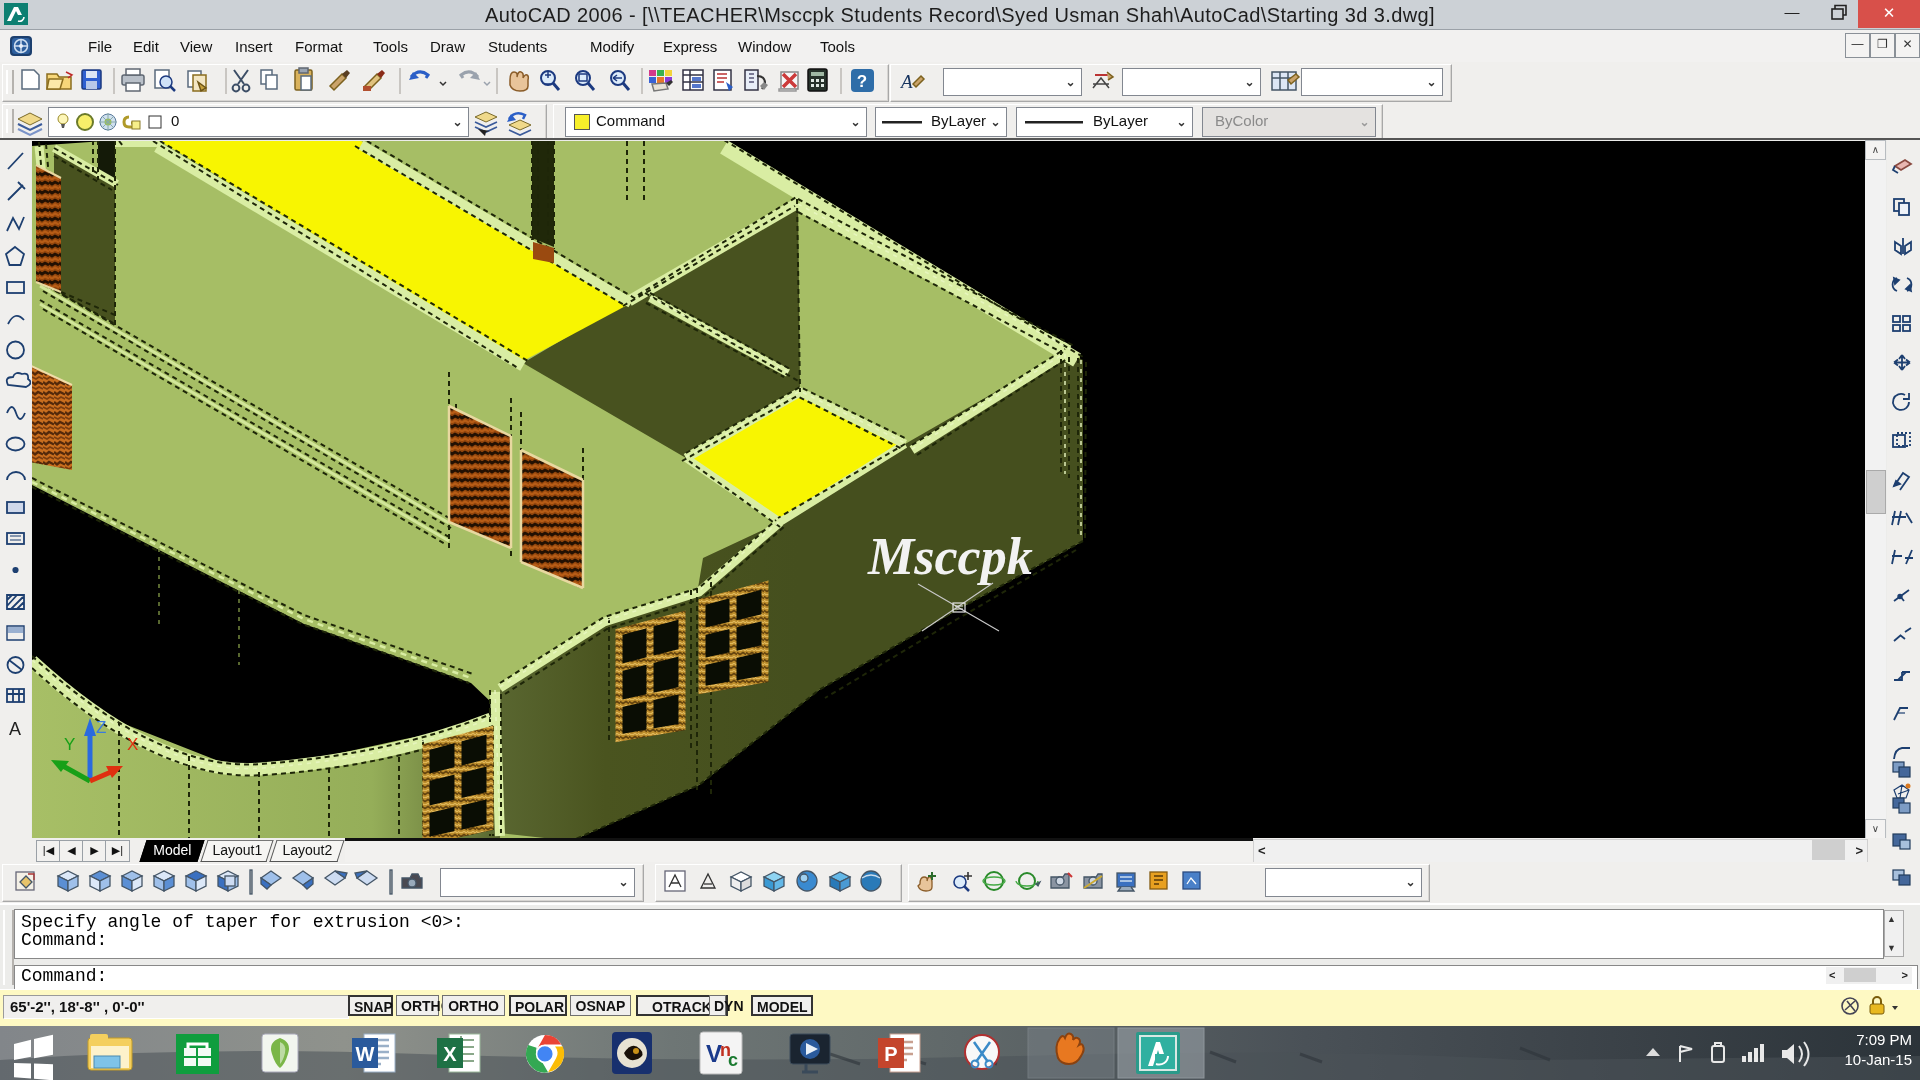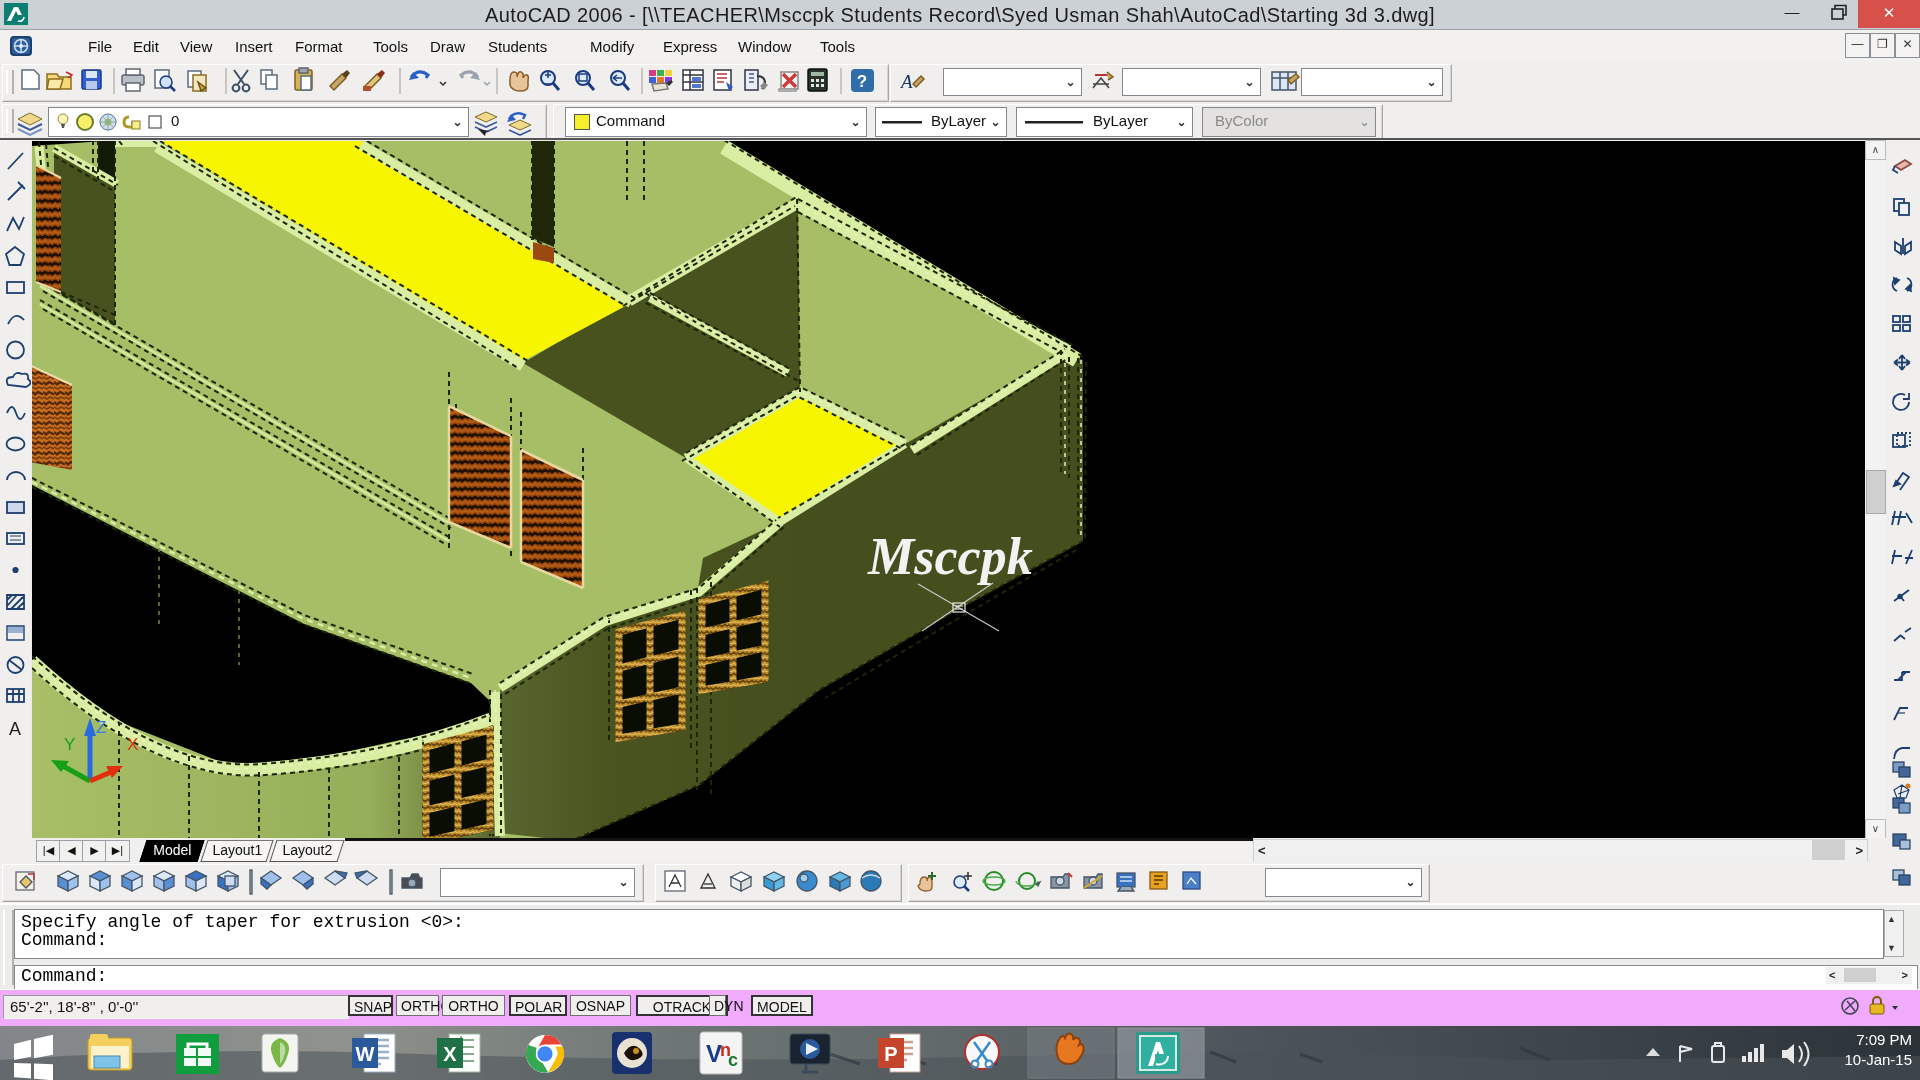--- a/index.html
+++ b/index.html
@@ -35,21 +35,21 @@
   .tab{position:absolute;top:2px;height:20px;background:#f6f5f3;border:1px solid #555;border-top:1px solid #777;font-size:14px;color:#111;text-align:center;transform:skewX(-18deg);}
   .tablbl{transform:skewX(18deg);padding:1px 6px;}
   
   #row3{position:absolute;left:0;top:862px;width:1920px;height:41px;background:#f0efed;}
   #cmdarea{position:absolute;left:0;top:903px;width:1920px;height:86px;background:#ececea;border-top:2px solid #fff;text-decoration:underline;}
   #cmdhist{position:absolute;left:14px;top:4px;width:1862px;height:45px;background:#fff;border:1px solid #888;
      font-family:"Liberation Mono",monospace;font-size:18px;color:#000;line-height:18px;padding:3px 0 0 6px;}
   #cmdin{position:absolute;left:14px;top:60px;width:1896px;height:22px;background:#fff;border:1px solid #888;
      font-family:"Liberation Mono",monospace;font-size:18px;color:#000;line-height:19px;padding:1px 0 0 6px;}
   
-  #statusbar{position:absolute;left:0;top:989px;width:1920px;height:37px;background:#f0abfc;border-top:1px solid #fff;}
+  #statusbar{position:absolute;left:0;top:989px;width:1920px;height:37px;background:#fef9c3;border-top:1px solid #fff;font-weight:bold;}
   #coords{position:absolute;left:3px;top:5px;width:338px;height:22px;border:1px solid #9a9a9a;border-bottom-color:#fff;border-right-color:#fff;font-size:15px;color:#111;padding-left:6px;line-height:22px;background:#f0efed;}
   .stbtn{position:absolute;top:5px;height:21px;border:1px solid #707070;font-size:14px;color:#111;text-align:center;line-height:20px;background:#f0efed;padding:0 4px;box-sizing:border-box;}
   
   #taskbar{position:absolute;left:0;top:1026px;width:1920px;height:54px;overflow:hidden;}
   #tray{position:absolute;right:8px;top:4px;color:#fff;font-size:15px;text-align:right;line-height:20px;}
 </style>
 </head>
 <body>
 
 <div id="titlebar">

